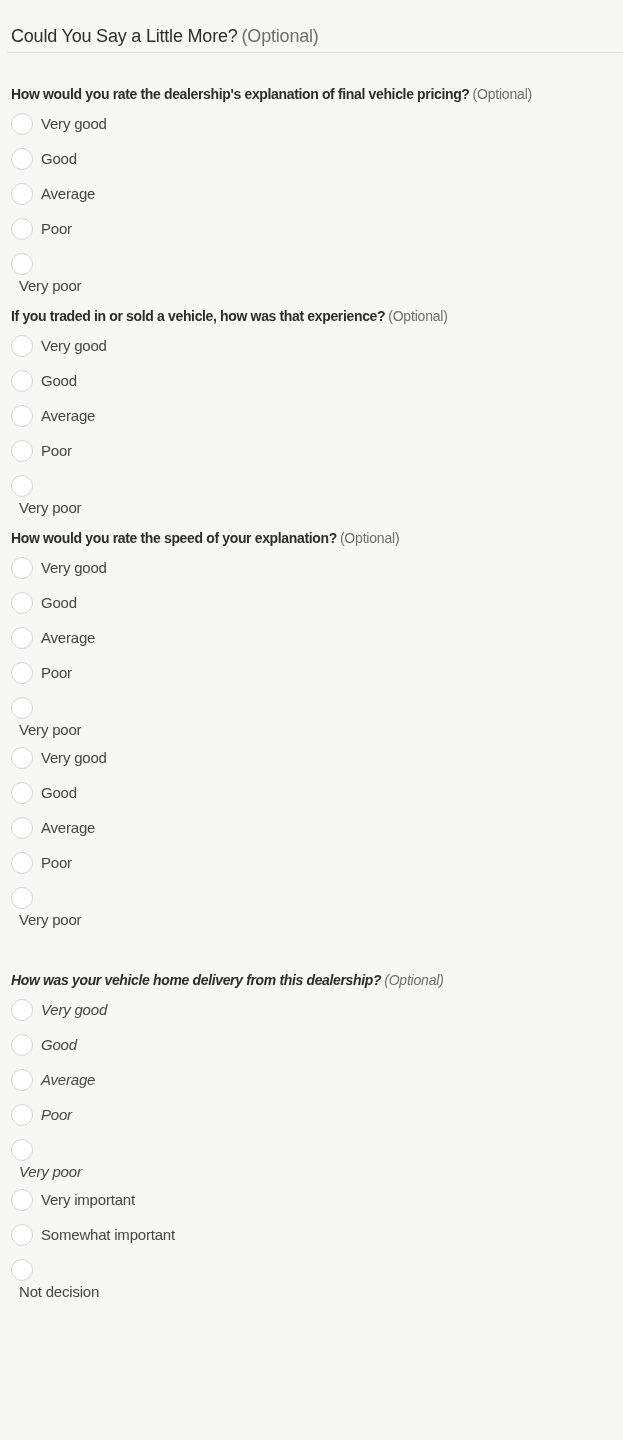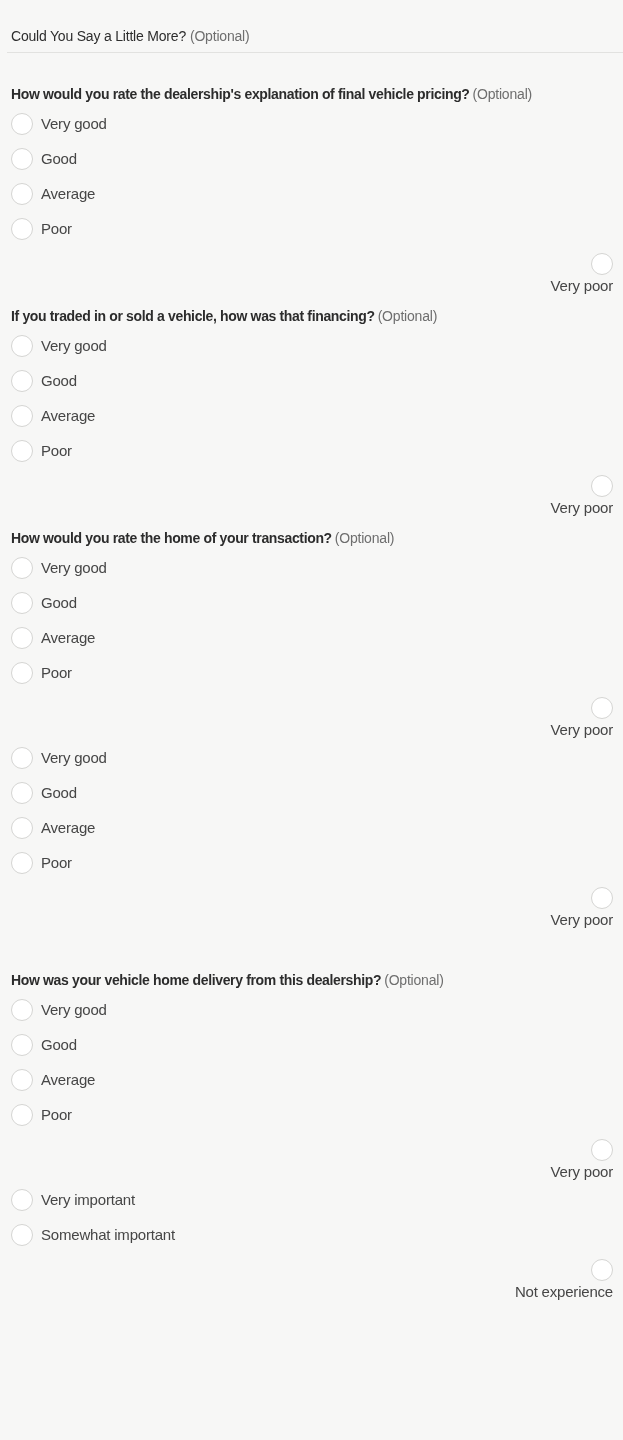--- a/index.html
+++ b/index.html
@@ -7,57 +7,57 @@
     width: 623px;
     background: #f7f7f6;
     font-family: "Liberation Sans", sans-serif;
   }
   body { height: 1440px; overflow: hidden; }
   .page {
     padding: 24px 10px 0 11px;
     width: 623px;
   }
   .page-header {
-    font-size: 14px;
+    font-size: 18px;
     line-height: 24px;
     color: #2d2d2d;
     letter-spacing: -0.2px;
     white-space: nowrap;
   }
   .page-header .optional {
     color: #6e6e6e;
     font-weight: 400;
     margin-left: 4px;
   }
   .divider {
     border: none;
     border-top: 1px solid #e2e2e0;
     margin: 4px -10px 0 -4px;
     height: 0;
   }
   .question-block { margin-top: 28px; }
-  #questions .question-block:nth-child(5) { margin-top: 58px; }
+  #questions .question-block:nth-child(5) { margin-top: 58px; font-style: italic; }
   .q-title {
     font-size: 14px;
     font-weight: 700;
     line-height: 27px;
     color: #2c2c2c;
     letter-spacing: -0.35px;
   }
   .q-title .optional {
     font-weight: 400;
     font-size: 14px;
     color: #6e6e6e;
     letter-spacing: -0.2px;
     margin-left: 3px;
   }
   .options { margin-top: 5px; }
   .option-row {
     display: flex;
-    align-items: flex-end;
+    align-items: flex-start;
     height: 22px;
     margin-bottom: 13px;
     cursor: pointer;
   }
   .option-row:last-child { margin-bottom: 0; flex-direction: column; }
   .radio-circle {
     width: 22px;
     height: 22px;
     border-radius: 50%;
     background: #ffffff;
@@ -108,53 +108,53 @@
 
   <div class="option-row">
     <span class="radio-circle"></span>
     <span class="option-label">Very poor</span>
   </div>
 </div>
   </div>
 
   <div class="question-block">
     <div class="q-title">
-      <span class="q-label">If you traded in or sold a vehicle, how was that financing?</span><span class="optional q-optional">(Optional)</span>
-    </div>
-    <div class="options">
-  <div class="option-row">
-    <span class="radio-circle"></span>
-    <span class="option-label">Very good</span>
-  </div>
-
-  <div class="option-row">
-    <span class="radio-circle"></span>
-    <span class="option-label">Good</span>
-  </div>
-
-  <div class="option-row">
-    <span class="radio-circle"></span>
-    <span class="option-label">Average</span>
-  </div>
-
-  <div class="option-row">
-    <span class="radio-circle"></span>
-    <span class="option-label">Poor</span>
-  </div>
-
-  <div class="option-row">
-    <span class="radio-circle"></span>
-    <span class="option-label">Very poor</span>
-  </div>
-</div>
-  </div>
-
-  <div class="question-block">
-    <div class="q-title">
-      <span class="q-label">How would you rate the home of your transaction?</span><span class="optional q-optional">(Optional)</span>
+      <span class="q-label">If you traded in or sold a vehicle, how was that experience?</span><span class="optional q-optional">(Optional)</span>
+    </div>
+    <div class="options">
+  <div class="option-row">
+    <span class="radio-circle"></span>
+    <span class="option-label">Very good</span>
+  </div>
+
+  <div class="option-row">
+    <span class="radio-circle"></span>
+    <span class="option-label">Good</span>
+  </div>
+
+  <div class="option-row">
+    <span class="radio-circle"></span>
+    <span class="option-label">Average</span>
+  </div>
+
+  <div class="option-row">
+    <span class="radio-circle"></span>
+    <span class="option-label">Poor</span>
+  </div>
+
+  <div class="option-row">
+    <span class="radio-circle"></span>
+    <span class="option-label">Very poor</span>
+  </div>
+</div>
+  </div>
+
+  <div class="question-block">
+    <div class="q-title">
+      <span class="q-label">How would you rate the speed of your explanation?</span><span class="optional q-optional">(Optional)</span>
     </div>
     <div class="options">
   <div class="option-row">
     <span class="radio-circle"></span>
     <span class="option-label">Very good</span>
   </div>
 
   <div class="option-row">
     <span class="radio-circle"></span>
     <span class="option-label">Good</span>
@@ -245,18 +245,18 @@
     <span class="option-label">Very important</span>
   </div>
 
   <div class="option-row">
     <span class="radio-circle"></span>
     <span class="option-label">Somewhat important</span>
   </div>
 
   <div class="option-row">
     <span class="radio-circle"></span>
-    <span class="option-label">Not experience</span>
+    <span class="option-label">Not decision</span>
   </div>
 </div>
   </div>
 </div>
 </div>
 
 </body></html>

